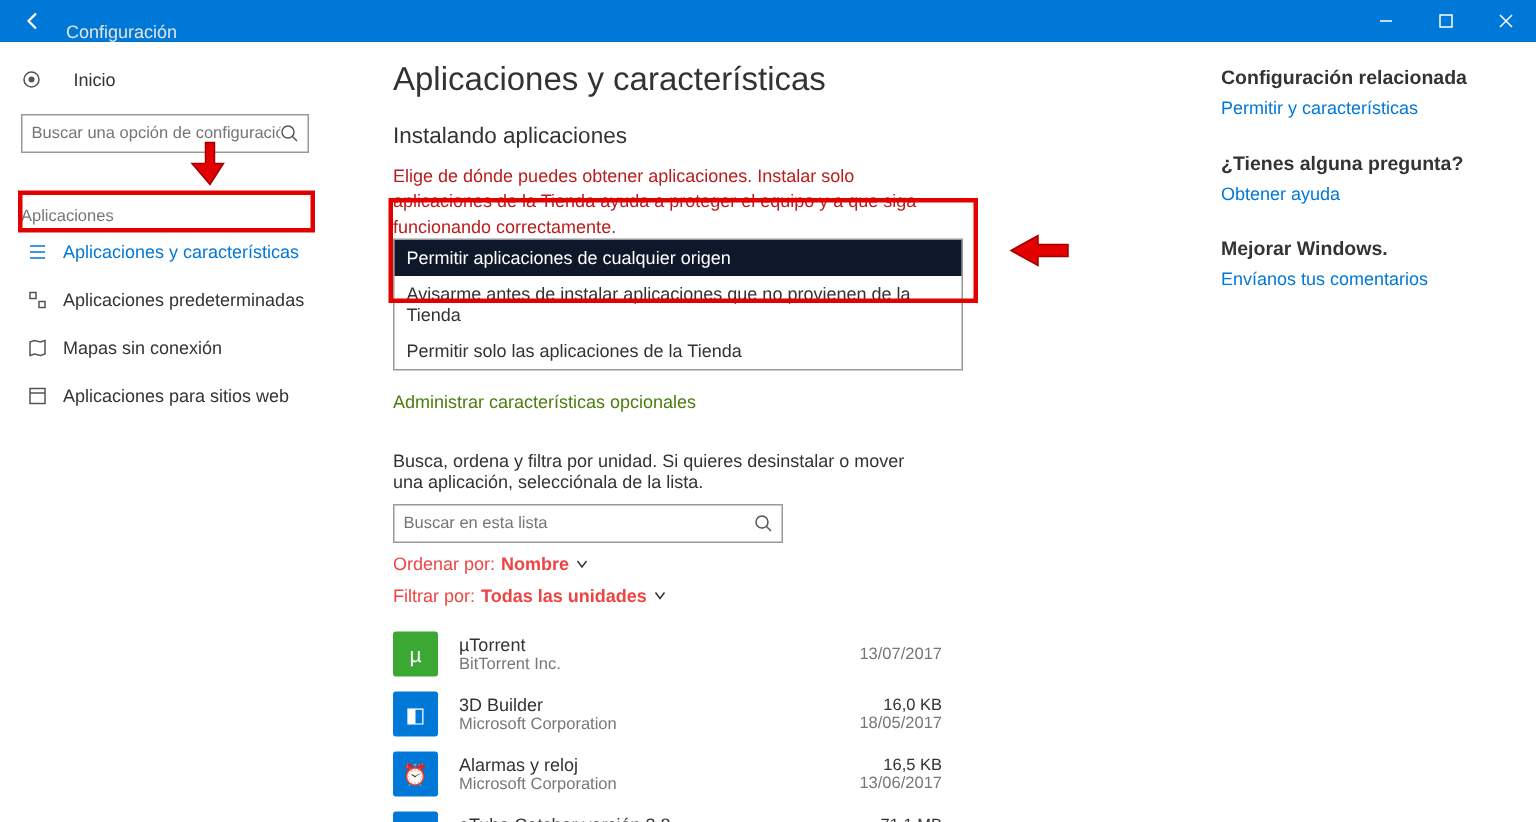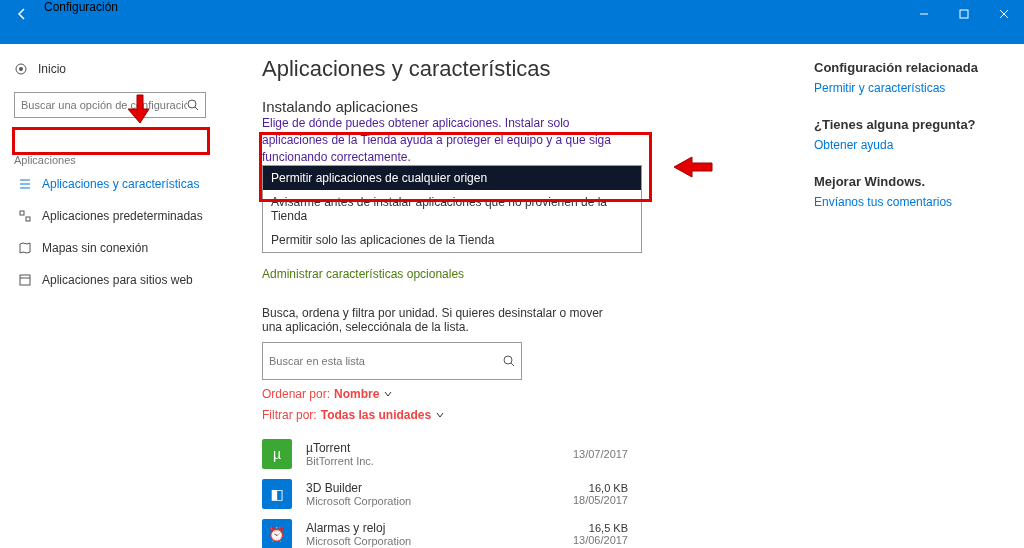--- a/index.html
+++ b/index.html
@@ -1,41 +1,41 @@
 <!DOCTYPE html>
 <html><head>
 <meta charset="utf-8">
 <style>
 *{margin:0;padding:0;box-sizing:border-box;font-family:"Segoe UI",Arial,sans-serif}
 body{background:#fff;width:1024px;height:548px;overflow:hidden;font-size:12px;color:#333}
-.titlebar{background:#0078d7;height:44px;display:flex;align-items:flex-start;color:#000000;padding:0 0 0 8px}
+.titlebar{background:#0078d7;height:28px;display:flex;align-items:flex-end;color:#e5e5e5;padding:0 0 0 8px}
 .titlebar .back{width:28px;height:28px;display:flex;align-items:center;justify-content:center;cursor:pointer}
 .titlebar .title{margin-left:8px;font-size:12px;flex:1}
 .titlebar .controls{display:flex}
 .titlebar .ctl{width:40px;height:28px;display:flex;align-items:center;justify-content:center;cursor:pointer}
 .main{display:flex;height:520px}
 .sidebar{width:210px;padding:12px 2px 0 14px}
-.home-row{display:flex;align-items:flex-end;gap:10px;padding:6px 0;cursor:pointer}
+.home-row{display:flex;align-items:flex-end;gap:21px;padding:6px 0;cursor:pointer}
 .search-box{margin-top:10px;border:1px solid #999;height:26px;display:flex;align-items:center;padding:0 6px;width:192px}
 .search-box input{border:none;outline:none;flex:1;font-size:11px;color:#555}
 .side-section{margin-top:36px;font-size:11px;color:#777;padding-bottom:2px}
 .side-item{display:flex;align-items:center;gap:10px;padding:9px 4px;cursor:pointer;font-size:12px;color:#333}
 .side-item.active{color:#0078d7}
 .side-icon{width:14px;height:14px;display:inline-flex;align-items:center;justify-content:center;color:#555}
 .side-item.active .side-icon{color:#0078d7}
 .content{flex:1;padding:12px 22px 0 52px;position:relative;overflow:hidden}
 h1{font-size:22px;font-weight:400}
 h2{font-size:15px;font-weight:400;margin-top:16px}
-.sub-desc{font-size:12px;color:#4c1d95;max-width:360px;line-height:1.4}
+.sub-desc{font-size:12px;color:#b91c1c;margin-top:10px;max-width:360px;line-height:1.4}
 .dropdown-opts{border:1px solid #999;width:380px;margin-top:0}
 .opt{padding:5px 8px;font-size:12px;cursor:pointer}
 .opt.selected{background:#0f172a;color:#fff}
 .link{color:#4d7c0f;font-size:12px;margin-top:14px;display:inline-block;cursor:pointer}
 .desc2{font-size:12px;margin-top:25px;max-width:360px}
-.search2{border:1px solid #999;height:38px;display:flex;align-items:center;padding:0 6px;width:260px;margin-top:8px}
+.search2{border:1px solid #999;height:26px;display:flex;align-items:center;padding:0 6px;width:260px;margin-top:8px}
 .search2 input{border:none;outline:none;flex:1;font-size:11px}
 .filter-row{margin-top:7px;font-size:12px;color:#ef4444;display:flex;align-items:center;gap:4px}
 .app-list{margin-top:12px}
 .app-row{display:flex;align-items:center;padding:5px 0;width:366px}
 .app-ico{width:30px;height:30px;background:#0078d7;border-radius:2px;display:flex;align-items:center;justify-content:center;color:#fff;font-size:14px;flex-shrink:0}
 .app-ico.green{background:#3aa832}
 .app-info{margin-left:14px;flex:1}
 .app-name-text{font-size:12px}
 .app-pub{font-size:11px;color:#777}
 .app-meta{text-align:right;font-size:11px}

